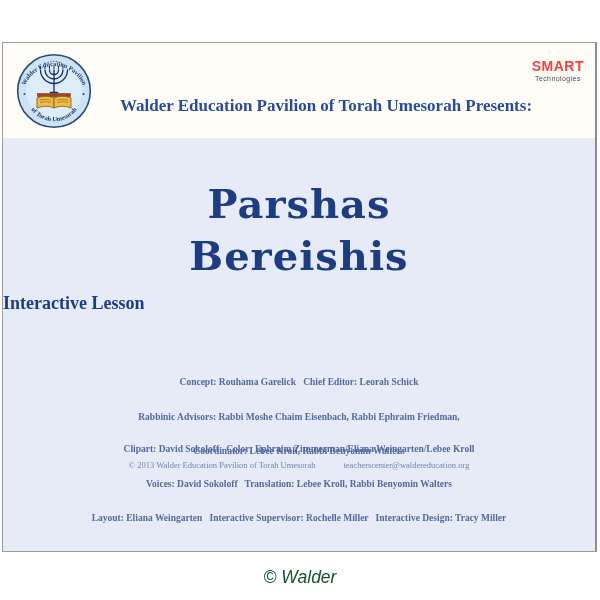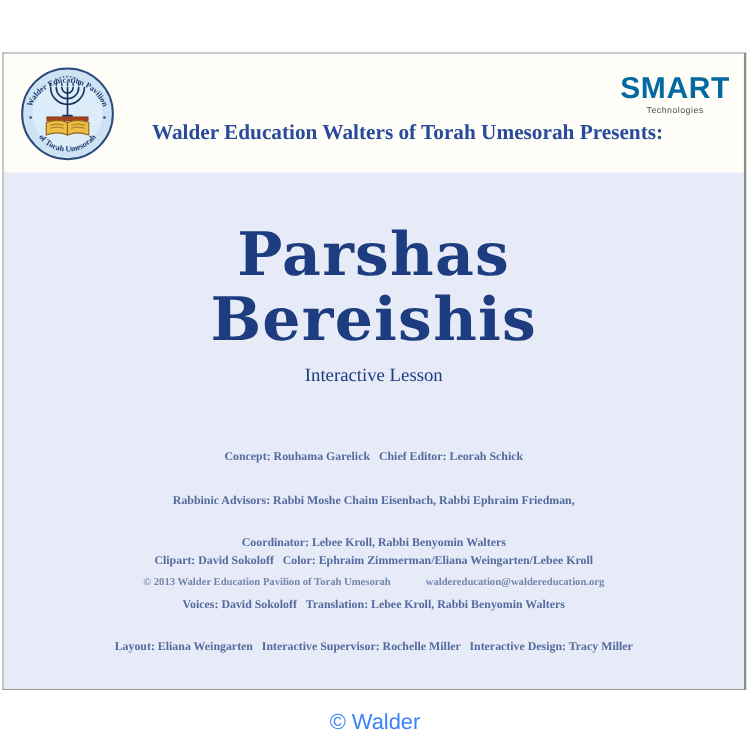--- a/index.html
+++ b/index.html
@@ -5,40 +5,40 @@
   html,body{margin:0;padding:0;background:#ffffff;}
   .page{position:relative;width:600px;height:600px;background:#ffffff;overflow:hidden;
         font-family:"Liberation Serif",serif;}
   .slide{position:absolute;left:2px;top:42px;width:595px;height:510px;box-sizing:border-box;
          border:1px solid #9c9c9c;border-right:2px solid #8d8d8d;background:#fdfdf6;}
   .header-band{position:absolute;left:0;top:0;right:0;height:95px;background:#fefdf7;}
   .seal{position:absolute;left:13px;top:10px;width:76px;height:76px;}
   .presents{position:absolute;left:88px;top:53px;width:470px;text-align:center;white-space:nowrap;
             font-family:"Liberation Serif",serif;font-weight:bold;font-size:17px;color:#2a4a9c;}
   .smart{position:absolute;right:11px;top:16px;text-align:center;line-height:1;}
-  .smart-word{font-family:"Liberation Sans",sans-serif;font-weight:bold;font-size:24px;
-              color:#0369a1;letter-spacing:0.5px;}
+  .smart-word{font-family:"Liberation Sans",sans-serif;font-weight:bold;font-size:14px;
+              color:#ef4444;letter-spacing:0.5px;}
   .smart-sub{font-family:"Liberation Sans",sans-serif;font-size:7px;color:#4d4d4d;
              letter-spacing:0.4px;margin-top:2px;}
   .main-area{position:absolute;left:0;right:0;top:95px;bottom:0;background:#e6ebf7;}
   .main-title{position:absolute;top:40px;left:0;width:100%;text-align:center;
-              font-family:"DejaVu Serif",serif;font-weight:bold;font-size:48px;line-height:52px;
+              font-family:"DejaVu Serif",serif;font-weight:bold;font-size:40px;line-height:52px;
               color:#1e3c80;letter-spacing:1px;}
-  .subtitle{position:absolute;top:155px;left:0;width:100%;text-align:center;
-            font-family:"Liberation Serif",serif;font-weight:normal;font-size:15px;color:#1e3c80;}
+  .subtitle{position:absolute;top:155px;left:0;width:100%;
+            font-family:"Liberation Serif",serif;font-weight:bold;font-size:18px;color:#1e3c80;}
   .credits{position:absolute;left:0;width:100%;text-align:center;white-space:pre-wrap;
            font-family:"Liberation Serif",serif;font-weight:bold;font-size:9.5px;
            line-height:11.5px;color:#54699e;}
-  .credits-1{top:200px;font-family:Liberation Serif, serif;}
+  .credits-1{top:216px;font-family:Liberation Serif, serif;}
   .credits-2{top:283px;}
   .copyright{position:absolute;top:322px;left:0;width:100%;display:flex;justify-content:center;
-             gap:28px;font-family:"Liberation Serif",serif;font-weight:bold;font-size:8.5px;
+             gap:28px;font-family:"Liberation Serif",serif;font-weight:normal;font-size:8.5px;
              color:#7186ae;}
   .caption{position:absolute;top:567px;left:0;width:100%;text-align:center;
-           font-family:"Liberation Sans",sans-serif;font-size:17.5px;color:#3b82f6;}
+           font-family:"Liberation Sans",sans-serif;font-size:17.5px;color:#14532d;font-style:italic;}
 </style>
 </head>
 <body>
 
 <div class="page">
   <div class="slide">
 
     <div class="header-band">
 
       <svg class="seal" viewBox="0 0 76 76">
@@ -64,21 +64,21 @@
         <g>
           <rect x="21.5" y="40.5" width="33" height="3.2" fill="#a5431f" stroke="#6d2c12" stroke-width="0.5"></rect>
           <path d="M21,45 Q30,41.5 38,45 L38,55 Q30,51.5 21,55 Z" fill="#ecbe45" stroke="#94621c" stroke-width="0.9"></path>
           <path d="M55,45 Q46,41.5 38,45 L38,55 Q46,51.5 55,55 Z" fill="#ecbe45" stroke="#94621c" stroke-width="0.9"></path>
           <path d="M24,47.2 Q30,45 35,47.2 M24,49.6 Q30,47.4 35,49.6 M41,47.2 Q46,45 52,47.2 M41,49.6 Q46,47.4 52,49.6" stroke="#7a4a12" stroke-width="0.5" fill="none"></path>
         </g>
         <circle cx="8.5" cy="41" r="1" fill="#27447c"></circle>
         <circle cx="67.5" cy="41" r="1" fill="#27447c"></circle>
       </svg>
 
-      <div class="presents">Walder Education Walters of Torah Umesorah Presents:</div>
+      <div class="presents">Walder Education Pavilion of Torah Umesorah Presents:</div>
 
       <div class="smart">
         <div class="smart-word">SMART</div>
         <div class="smart-sub">Technologies</div>
       </div>
     </div>
 
     <div class="main-area">
       <div class="main-title">
         <div>Parshas</div>
@@ -93,19 +93,19 @@
       </div>
 
       <div class="credits credits-2">
         <div>Clipart: David Sokoloff   Color: Ephraim Zimmerman/Eliana Weingarten/Lebee Kroll</div>
         <div>Voices: David Sokoloff   Translation: Lebee Kroll, Rabbi Benyomin Walters</div>
         <div>Layout: Eliana Weingarten   Interactive Supervisor: Rochelle Miller   Interactive Design: Tracy Miller</div>
       </div>
 
       <div class="copyright">
         <span>© 2013  Walder Education Pavilion of Torah Umesorah</span>
-        <span>waldereducation@waldereducation.org</span>
+        <span>teacherscenter@waldereducation.org</span>
       </div>
     </div>
   </div>
 
   <div class="caption">© Walder</div>
 </div>
 
 </body></html>

